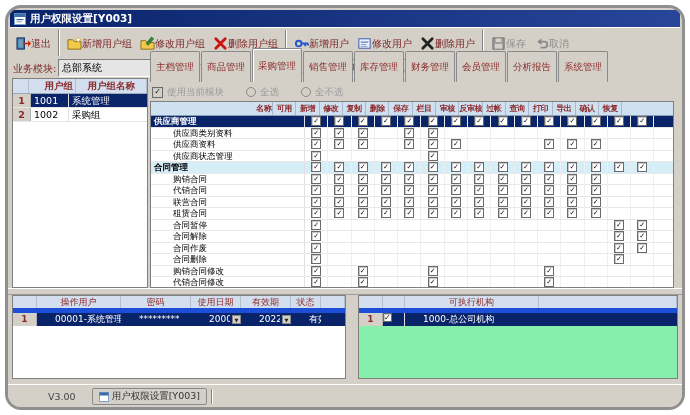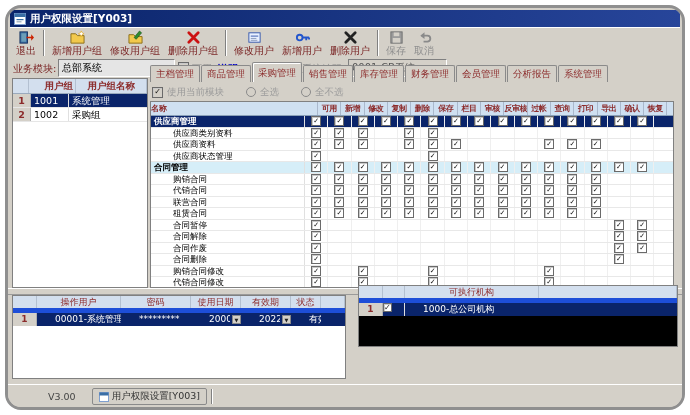--- a/index.html
+++ b/index.html
@@ -6,21 +6,21 @@
   body{width:690px;height:415px;background:#fff;font-family:"DejaVu Sans",sans-serif;position:relative;overflow:hidden}
   .frame{position:absolute;left:5px;top:5px;width:680px;height:405px;box-sizing:border-box;
          border:3px solid #8f8f8f;border-radius:16px;background:#d4d0c8;overflow:hidden}
   
   .titlebar{position:absolute;left:2px;top:2px;right:2px;height:17px;
             background:linear-gradient(90deg,#0a246a,#27459a);display:flex;align-items:center;gap:4px;padding:0 4px}
   .title-text{color:#fff;font-size:10.5px;font-weight:bold;white-space:nowrap}
   
   .toolbar{position:absolute;left:2px;top:19px;right:2px;height:31px;display:flex;align-items:center;
            padding:0 2px;border-top:1px solid #fff;box-sizing:border-box}
-  .tbtn{display:flex;flex-direction:column;align-items:center;justify-content:center;height:29px;
+  .tbtn{display:flex;flex-direction:row;align-items:center;justify-content:center;height:29px;
         padding:8px 4px;color:#7a2525;cursor:default}
   .tbtn .tlabel{font-size:10px;line-height:11px;white-space:nowrap}
   .tbtn.disabled .tlabel{color:#8f8f8f}
   .ticon{height:15px;display:flex;align-items:center}
   .tsep{width:0;height:26px;border-left:1px solid #808080;border-right:1px solid #fff;margin:0 3px}
   
   .modulebar{position:absolute;left:2px;top:51px;right:12px;height:18px;font-size:10px}
   .lbl-module{position:absolute;left:3px;top:3px;color:#7a2525;white-space:nowrap}
   .box-module{position:absolute;left:48px;top:0;width:112px;height:15px;background:#e5e5e5;
               border:1px solid #808080;border-bottom-color:#fff;border-right-color:#fff;
@@ -39,38 +39,38 @@
              font-size:9.5px;font-weight:bold;color:#8c2b2b}
   .ug-header span{display:block;text-align:center;line-height:14px;border-right:1px solid #b3c0d1;box-sizing:border-box;overflow:hidden;white-space:nowrap}
   .ugrow{display:flex;height:13px;font-size:9.5px;line-height:13px;border-bottom:1px solid #e6e6e6;color:#000}
   .ugrow span{display:block;box-sizing:border-box;overflow:hidden;white-space:nowrap}
   .uc0{width:18px;background:#d4d0c8;color:#8c2b2b;font-weight:bold;text-align:center;border-right:1px solid #b0b0b0}
   .uc1{width:38px;padding-left:3px;border-right:1px solid #e0e0e0}
   .uc2{flex:1;padding-left:3px}
   .ugrow.selected .uc1,.ugrow.selected .uc2{background:#0a246a;color:#fff}
   
   .tabstrip{position:absolute;left:142px;top:57px;right:4px;height:17px;display:flex;align-items:flex-end}
-  .tab{height:14px;line-height:14px;padding:1px 5px;font-size:9.5px;color:#8c2b2b;background:#d4d0c8;
+  .tab{height:14px;line-height:14px;padding:8px 5px;font-size:9.5px;color:#8c2b2b;background:#d4d0c8;
        border:1px solid #8a8a8a;border-bottom:none;border-radius:2px 2px 0 0;margin-right:1px;white-space:nowrap}
   .tab.active{height:17px;line-height:17px;box-shadow:inset 1px 1px 0 #fff;position:relative;z-index:2}
   
   .filterrow{position:absolute;left:142px;top:77px;right:4px;height:14px;display:flex;align-items:center;
              gap:4px;font-size:9.5px;color:#9a9a9a;padding-left:2px}
   .radio{width:8px;height:8px;border-radius:50%;border:1px solid #8a8a8a;background:#d4d0c8;display:inline-block}
   .filterrow .gap{width:14px}
   
   .cb{width:9px;height:9px;background:#fff;border:1px solid #6a6a6a;box-shadow:inset 1px 1px 0 #c8c8c8;
       display:inline-flex;align-items:center;justify-content:center;font-size:8px;line-height:8px;color:#111;flex:none}
   .cb.dis{background:#d4d0c8}
   
   .permtable{position:absolute;left:142px;top:93px;width:524px;height:187px;background:#fff;
              border:1px solid #808080;box-sizing:border-box;overflow:hidden}
   .phead{display:flex;height:13px;background:#cfe0f1;border-bottom:1px solid #8aa0b8;
          font-size:8px;font-weight:bold;color:#8c2b2b}
-  .phead .pname-h{width:167px;text-align:left;line-height:13px;border-right:1px solid #aab8cc;box-sizing:border-box}
+  .phead .pname-h{width:122px;text-align:right;line-height:13px;border-right:1px solid #aab8cc;box-sizing:border-box}
   .phead .pcol{width:23.3px;text-align:center;line-height:13px;border-right:1px solid #aab8cc;
                box-sizing:border-box;overflow:hidden;white-space:nowrap;letter-spacing:-0.5px}
   .phead .pfill{flex:1}
   .prow{display:flex;height:10.5px;border-bottom:1px solid #e8e8e8;font-size:8.5px;align-items:stretch}
   .pname{width:154px;padding-left:22px;box-sizing:border-box;border-right:1px solid #e0e0e0;
          line-height:10px;white-space:nowrap;overflow:hidden}
   .pcell{width:23.3px;display:flex;align-items:center;justify-content:center;
          border-right:1px solid #efefef;box-sizing:border-box}
   .pfillr{flex:1}
   .prow .cb{width:8px;height:8px;font-size:7px}
@@ -90,21 +90,21 @@
   .brow span{display:block;box-sizing:border-box;overflow:hidden;white-space:nowrap}
   .bc-num{width:24px;background:#d4d0c8;color:#8c2b2b;font-weight:bold;text-align:center;
           border-right:1px solid #b0b0b0;height:100%}
   .brow.selected{background:#0a246a;color:#fff}
   .w84{width:84px}.w70{width:70px}.w50{width:50px}.w30{width:30px}.w24{width:24px}.w22{width:22px}.w134{width:134px}
   .bfill{flex:1}
   .brow .cell{padding-left:18px;height:100%;display:flex;align-items:center}
   .dd{width:9px;height:9px;background:#d4d0c8;border:1px solid #888;color:#222;font-size:5px;
       line-height:8px;text-align:center;margin-left:2px;flex:none}
   .vsep{position:absolute;left:338px;top:287px;width:12px;height:84px;background:#d4d0c8}
-  .botright{position:absolute;left:350px;top:277px;right:4px;height:62px;background:#000000;
+  .botright{position:absolute;left:350px;top:287px;right:4px;height:84px;background:#86efac;
             border:1px solid #808080;box-sizing:border-box;overflow:hidden;font-size:9px}
   .cbcell{display:flex;align-items:center;justify-content:center;height:100%;border-right:1px solid #e0e0e0}
   
   .statusbar{position:absolute;left:0;right:0;top:376px;height:23px;background:#d4d0c8;
              border-top:1px solid #fff;display:flex;align-items:center;font-size:9.5px;color:#444}
   .version{margin-left:40px;white-space:nowrap}
   .stab{margin-left:16px;display:flex;align-items:center;gap:3px;height:15px;padding:0 6px;
         background:#d4d0c8;border:1px solid #8a8a8a;border-radius:2px;color:#333;white-space:nowrap}
   .stab-sep{width:0;height:15px;border-left:1px solid #808080;border-right:1px solid #fff;margin-left:4px}
 </style>
@@ -160,36 +160,36 @@
           <svg width="15" height="15" viewBox="0 0 16 16">
             <path d="M3 3 L13 13 M13 3 L3 13" stroke="#cc1111" stroke-width="3" stroke-linecap="round"></path>
           </svg>
         </span>
         <span class="tlabel">删除用户组</span>
       </div>
       <div class="tsep"></div>
       <div class="tbtn">
         <span class="ticon">
           <svg width="15" height="15" viewBox="0 0 16 16">
+            <circle cx="5" cy="8" r="3" fill="none" stroke="#2255cc" stroke-width="2"></circle>
+            <path d="M8 8 h7 M12 8 v3 M15 8 v2" stroke="#2255cc" stroke-width="2"></path>
+          </svg>
+        </span>
+        <span class="tlabel">新增用户</span>
+      </div>
+      <div class="tbtn">
+        <span class="ticon">
+          <svg width="15" height="15" viewBox="0 0 16 16">
             <rect x="2" y="3" width="12" height="10" fill="#eaf1ff" stroke="#3355aa"></rect>
             <line x1="4" y1="6.5" x2="12" y2="6.5" stroke="#3355aa"></line>
             <line x1="4" y1="9" x2="10" y2="9" stroke="#8899bb"></line>
             <line x1="4" y1="11" x2="11" y2="11" stroke="#8899bb"></line>
           </svg>
         </span>
         <span class="tlabel">修改用户</span>
-      </div>
-      <div class="tbtn">
-        <span class="ticon">
-          <svg width="15" height="15" viewBox="0 0 16 16">
-            <circle cx="5" cy="8" r="3" fill="none" stroke="#2255cc" stroke-width="2"></circle>
-            <path d="M8 8 h7 M12 8 v3 M15 8 v2" stroke="#2255cc" stroke-width="2"></path>
-          </svg>
-        </span>
-        <span class="tlabel">新增用户</span>
       </div>
       <div class="tbtn">
         <span class="ticon">
           <svg width="15" height="15" viewBox="0 0 16 16">
             <path d="M3 3 L13 13 M13 3 L3 13" stroke="#222" stroke-width="3" stroke-linecap="round"></path>
           </svg>
         </span>
         <span class="tlabel">删除用户</span>
       </div>
       <div class="tsep"></div>

